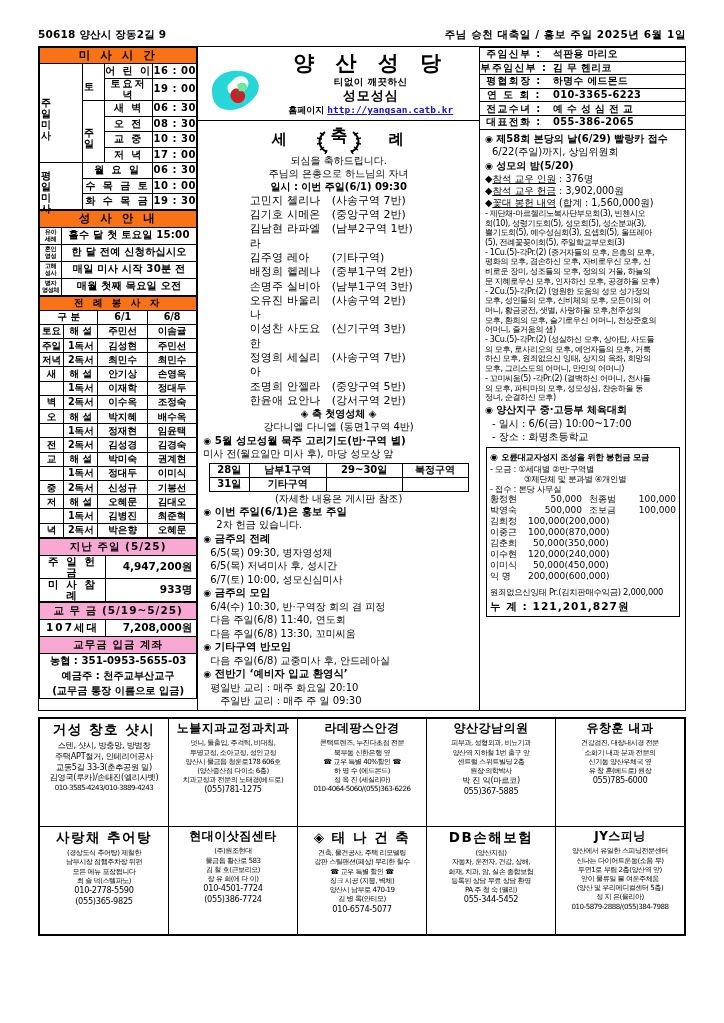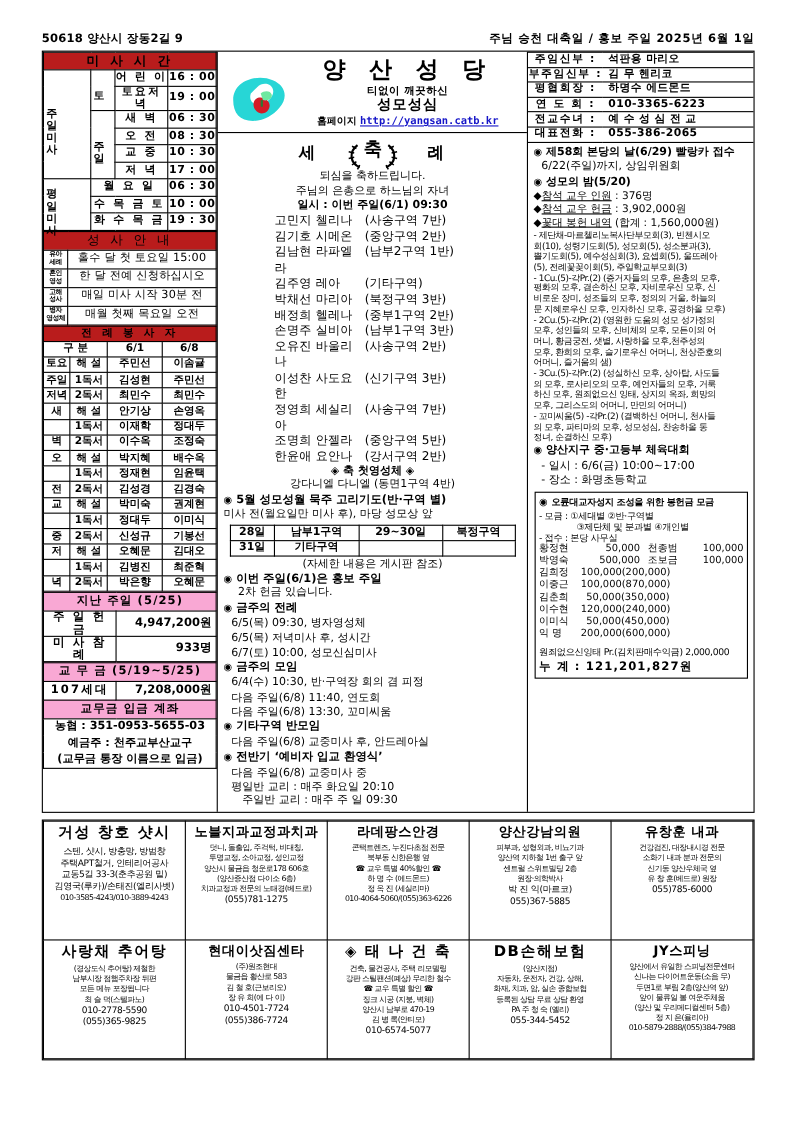--- a/index.html
+++ b/index.html
@@ -33,33 +33,33 @@
     border-bottom: 1.2px solid #000;
   }
   .col-left  { width: 160px; border-right: 1.2px solid #000; }
   .col-mid   { width: 283px; border-right: 1.2px solid #000; }
   .col-right { width: 205px; }
 
   
   table { border-collapse: collapse; width: 100%; }
   td, th { border: 0.8px solid #000; padding: 0; text-align: center; vertical-align: middle;
            font-size: 10px; line-height: 1.05; }
-  .hdr { background: #b91c1c; font-weight: bold; font-size: 11.5px; letter-spacing: 3px; }
+  .hdr { background: #f97316; font-weight: bold; font-size: 11.5px; letter-spacing: 3px; }
   .hdr2 { background: #f9a8d4; font-weight: bold; font-size: 10.5px; letter-spacing: 1px; }
 
   
   .sched td { height: 15.5px; font-weight: bold; }
   .sched .vlabel { width: 17px; font-size: 10px; letter-spacing: 0; }
   .sched .sub   { width: 20px; }
   .sched .name  { width: 62px; letter-spacing: 2px; }
   .sched .time  { width: 55px; letter-spacing: .5px; }
   .vert { writing-mode: vertical-rl; text-orientation: upright; letter-spacing: 1px; }
 
   
-  .sacr td { height: 17px; font-weight: normal; }
+  .sacr td { height: 17px; font-weight: bold; }
   .sacr .tiny { width: 22px; font-size: 6.2px; line-height: 1.0; letter-spacing: -0.5px; font-weight:bold; }
   .sacr .tiny span { display:block; }
   .sacr .txt { font-size: 10.2px; letter-spacing: .2px; }
 
   
   .srv td { height: 14.2px; font-size: 9.6px; font-weight: bold; }
   .srv .c1 { width: 24px; }
   .srv .c2 { width: 34px; }
   .srv .c3, .srv .c4 { width: 49px; }
 
@@ -441,24 +441,20 @@
             <span class="nm">김기호 시메온</span>
             <span class="zn">(중앙구역  2반)</span>
           </div>
           <div class="row">
             <span class="nm">김남현 라파엘라</span>
             <span class="zn">(남부2구역 1반)</span>
           </div>
           <div class="row">
             <span class="nm">김주영 레아</span>
             <span class="zn">(기타구역)</span>
-          </div>
-          <div class="row">
-            <span class="nm">박채선 마리아</span>
-            <span class="zn">(북정구역  3반)</span>
           </div>
           <div class="row">
             <span class="nm">배정희 헬레나</span>
             <span class="zn">(중부1구역 2반)</span>
           </div>
           <div class="row">
             <span class="nm">손명주 실비아</span>
             <span class="zn">(남부1구역 3반)</span>
           </div>
           <div class="row">
@@ -531,21 +527,20 @@
         <div class="dash">다음 주일(6/8) 13:30, 꼬미씨움</div>
         <div class="bullet">
           <span class="dot">◉</span>
           <span>기타구역 반모임</span>
         </div>
         <div class="dash">다음 주일(6/8) 교중미사 후, 안드레아실</div>
         <div class="bullet">
           <span class="dot">◉</span>
           <span>전반기 ‘예비자 입교 환영식’</span>
         </div>
-        <div class="dash">다음 주일(6/8) 교중미사 중</div>
         <div class="dash">평일반 교리 : 매주 화요일 20:10</div>
         <div class="indent2">주일반 교리 : 매주 주  일 09:30</div>
       </div>
     </div>
 
     <div class="col-right">
 
       <table class="clergy">
         <tbody>
             <tr>

